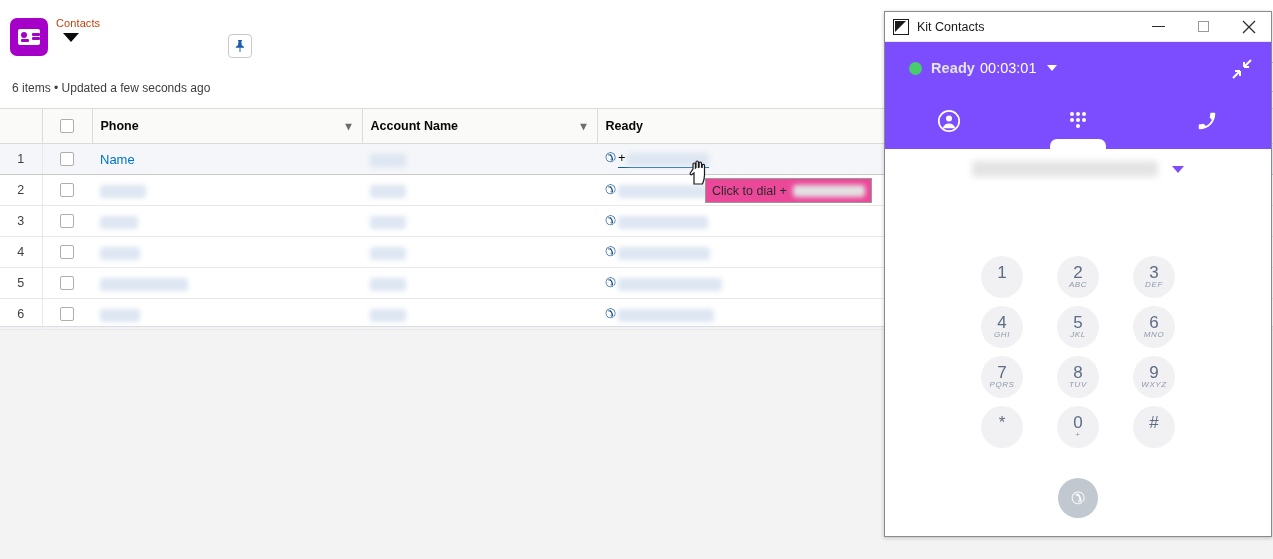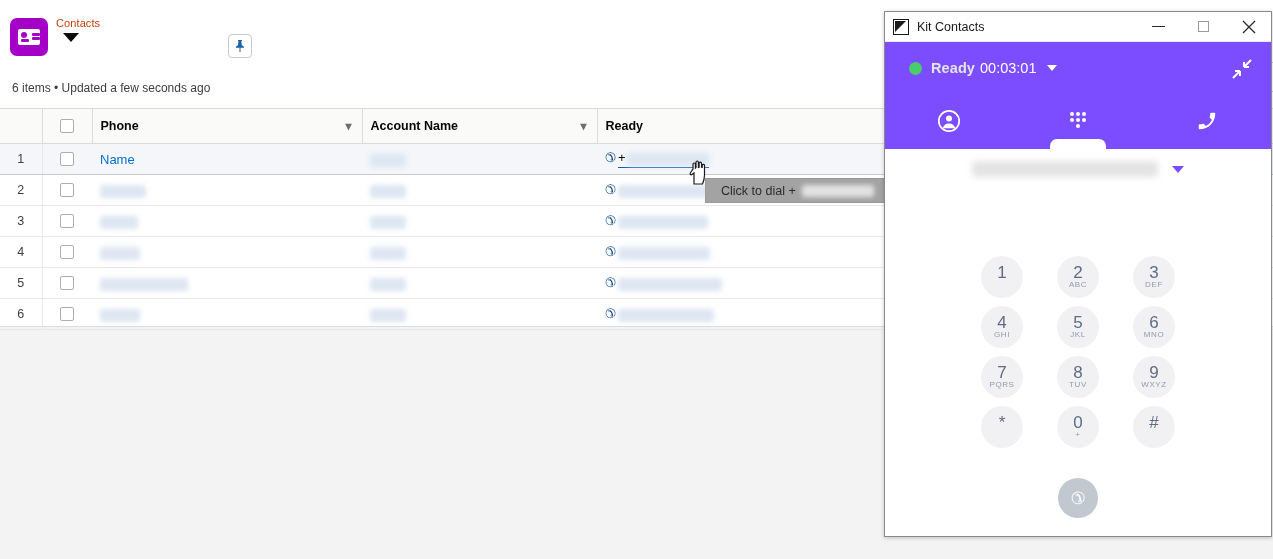--- a/index.html
+++ b/index.html
@@ -219,25 +219,25 @@
   .cursor {
     position: absolute;
     left: 688px; top: 160px;
     width: 20px; height: 26px;
     z-index: 40;
   }
   .tooltip {
     position: absolute;
     left: 705px; top: 178px;
     height: 25px;
-    background: #a3a3a3;
+    background: #ec4899;
     border: 1px solid #9a9a9a;
     display: flex;
     align-items: center;
-    padding: 0 15px;
+    padding: 0 6px;
     font-size: 12.5px;
     color: #2b2b2b;
     z-index: 41;
     box-sizing: border-box;
     white-space: nowrap;
   }
 
   
   .rt-text {
     position: absolute;
@@ -440,20 +440,21 @@
     font-size: 17px;
     color: #5d6c83;
     font-weight: normal;
   }
   .key .l {
     font-size: 8px;
     color: #8f9aab;
     letter-spacing: .6px;
     margin-top: 0;
     height: 9px;
+    font-style: italic;
   }
   .call-btn {
     position: absolute;
     left: 50%;
     transform: translateX(-50%);
     top: 329px;
     width: 40px; height: 40px;
     border-radius: 50%;
     background: #c2c8d0;
     display: flex;

